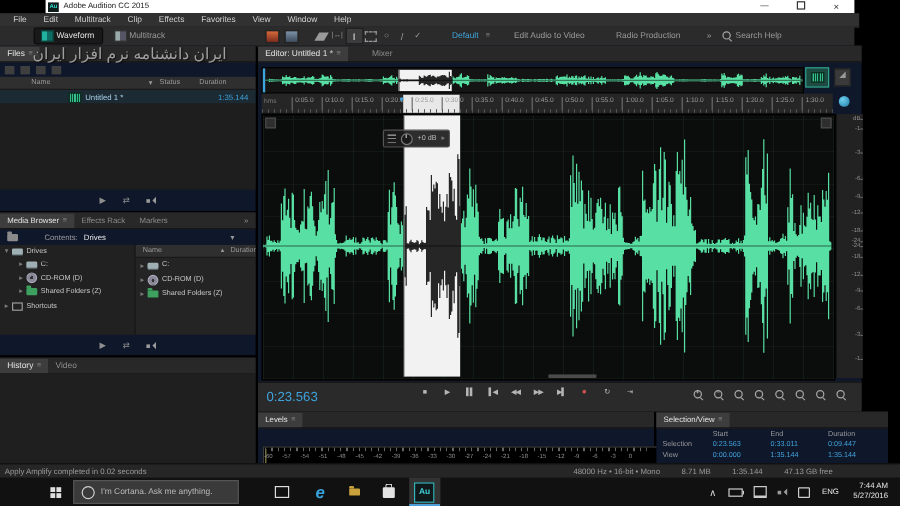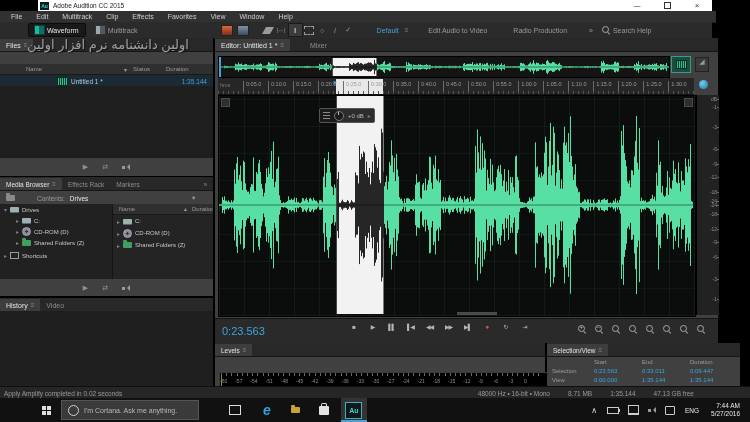--- a/index.html
+++ b/index.html
@@ -32,21 +32,21 @@
   .spectral-icon.b{background:linear-gradient(180deg,#7e92a8,#3d4c5c);}
   .razor{width:8px;height:7px;background:#9a9a9a;transform:skewX(-30deg);}
   .marquee{width:8px;height:7px;border:1px dashed #9a9a9a;}
   .mag{position:relative;width:10px;height:10px;display:inline-block;}
   .mag::before{content:"";position:absolute;left:1px;top:1px;width:5px;height:5px;
      border:1px solid #a8a8a8;border-radius:50%;}
   .mag::after{content:"";position:absolute;left:7px;top:7px;width:3px;height:1px;
      background:#a8a8a8;transform:rotate(45deg);transform-origin:0 0;}
   .mag .sign{position:absolute;left:1px;top:0px;width:7px;text-align:center;font-size:5px;color:#cfcfcf;}
   
-  .panel{background:#404040;}
+  .panel{background:#0f172a;}
   .tabbar{background:#282828;display:flex;align-items:flex-end;height:13px;border-bottom:1px solid #161616;}
   .tab{height:12px;display:flex;align-items:center;gap:3px;padding:0 6px;color:#8d8d8d;white-space:nowrap;}
   .tab.active{background:#3d3d3d;color:#e4e4e4;}
   .panel-menu{color:#8a8a8a;font-size:6px;}
   .colhdr{background:#2f2f2f;border-bottom:1px solid #191919;color:#9a9a9a;}
   .wave-file-icon{display:inline-block;width:9px;height:7px;background:
      repeating-linear-gradient(90deg,#34c08a 0 1px,#0c3f2c 1px 2px);outline:1px solid #0a2f21;}
   .drive-icon{display:inline-block;width:9px;height:5px;background:#9fb0b4;border-radius:1px;box-shadow:0 1px 0 #5b6a6e;}
   .disc-icon{display:inline-block;width:7px;height:7px;border:1px solid #aab;border-radius:50%;background:radial-gradient(circle at 50% 50%,#333 25%,#889 26%);}
   .folder{display:inline-block;width:9px;height:6px;background:#caa23c;border-radius:1px;position:relative;}
@@ -499,16 +499,16 @@
     <span class="speaker" style="margin-left:9px;"></span>
     <span class="chatic" style="margin-left:9px;"></span>
     <span class="t65" style="margin-left:10px;color:#e8e8e8;">ENG</span>
     <div style="margin-left:12px;margin-right:10px;text-align:right;line-height:1.25;">
       <div class="t65" style="color:#e8e8e8;">7:44 AM</div>
       <div class="t65" style="color:#e8e8e8;">5/27/2016</div>
     </div>
   </div>
 
   <div class="abs watermark" style="left:0;top:36px;width:216px;">
-    <div style="font-size:13px;direction:rtl;text-align:center;opacity:.8;margin-top:1px;">اولین دانشنامه نرم افزار اولین</div>
+    <div style="font-size:13px;direction:rtl;text-align:center;opacity:.8;margin-top:1px;">ایران دانشنامه نرم افزار ایران</div>
   </div>
 
 </div>
 
 </body></html>

